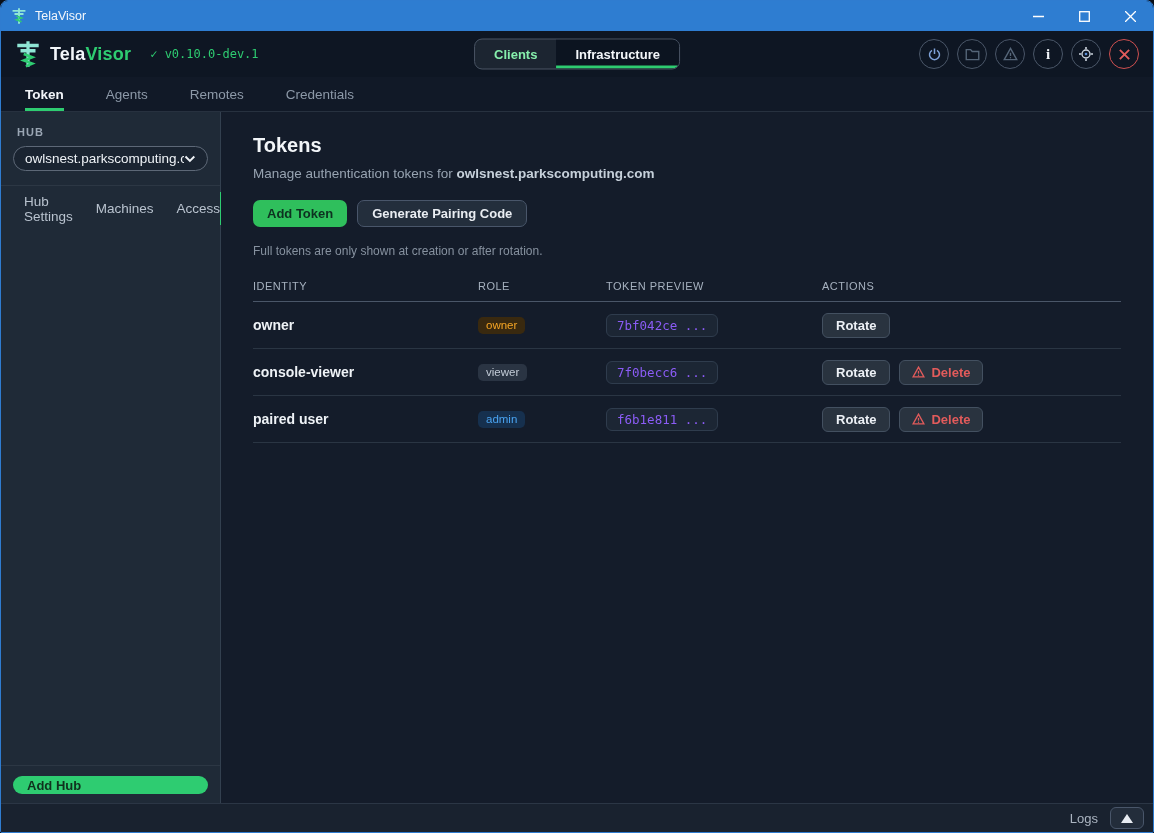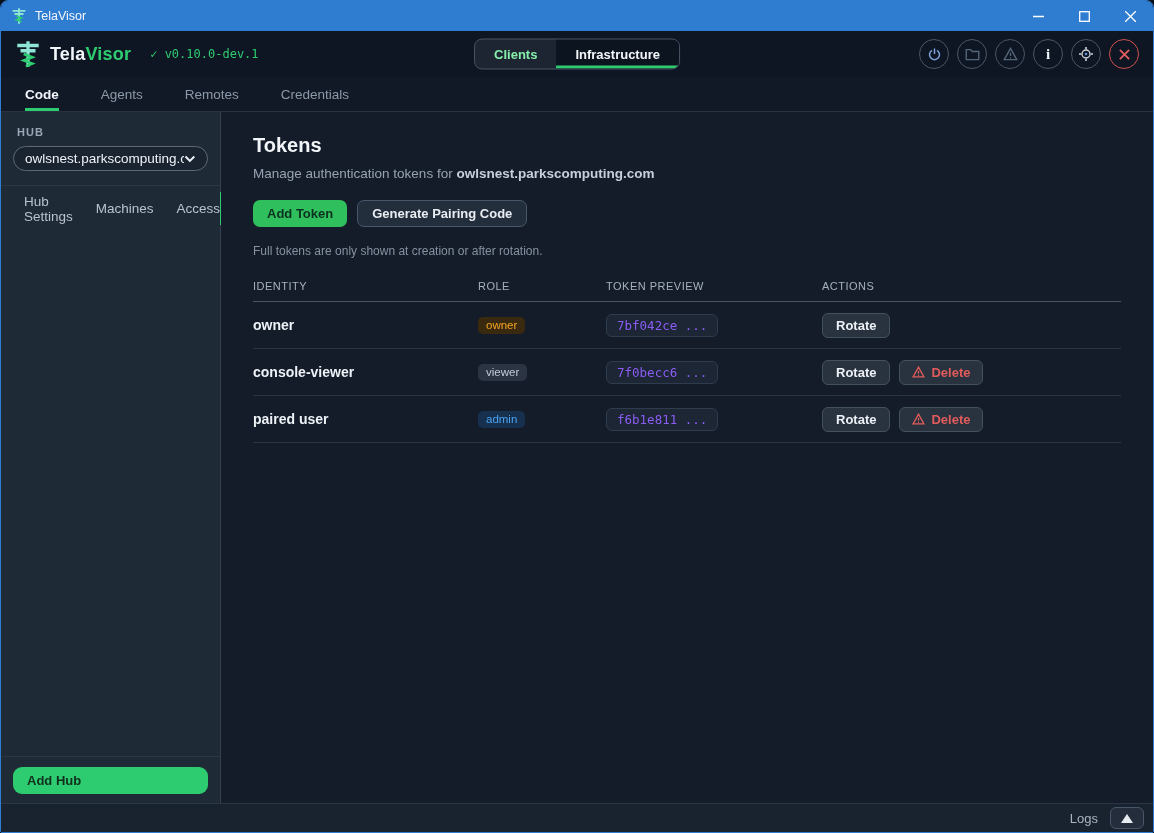--- a/index.html
+++ b/index.html
@@ -40,21 +40,21 @@
   .sidebar{ width:220px; flex:0 0 auto; background:#1f2a37; border-right:1px solid #33404f; display:flex; flex-direction:column; padding-top:12px; }
   .hub-label{ font-size:11px; font-weight:bold; letter-spacing:1px; color:#9aa6b4; margin:2px 16px 8px; }
   .hub-select{ margin:0 12px 14px; height:25px; background:#1a2431; border:1px solid #5d6877; border-radius:15px;
     display:flex; align-items:center; justify-content:space-between; padding:0 11px; color:#eef2f6; font-size:13.5px; }
   .hub-select-value{ white-space:nowrap; overflow:hidden; }
   .side-divider{ border-top:1px solid #2c3744; }
   .side-nav{ display:flex; flex-direction:row; padding-top:6px; }
   .side-item{ height:33px; display:flex; align-items:center; padding-left:20px; font-size:13.5px; color:#b9c3cf; border-left:3px solid transparent; }
   .side-item.active{ background:#18212e; color:#2ecc71; font-weight:bold; border-left-color:#2ecc71; }
   .side-spacer{ flex:1; }
-  .add-hub{ margin:10px 12px 9px; height:27px; background:#2ecc71; border-radius:9px; display:flex; align-items:center; padding:0 14px;
+  .add-hub{ margin:10px 12px 9px; height:18px; background:#2ecc71; border-radius:9px; display:flex; align-items:center; padding:0 14px;
     color:#10301d; font-size:13px; font-weight:600; }
   
   .main{ flex:1; padding:22px 32px 0; background:#141c2a; overflow:hidden; }
   .page-title{ font-size:20px; font-weight:bold; color:#f2f5f8; margin-bottom:9px; }
   .page-subtitle{ font-size:13.5px; color:#97a3b1; margin-bottom:19px; }
   .page-subtitle b{ color:#c6d0da; }
   .btn-row{ display:flex; gap:10px; margin-bottom:17px; }
   .btn{ font-size:13px; border-radius:7px; display:inline-flex; align-items:center; }
   .btn-green{ background:#2fbf5c; color:#0d3120; font-weight:600; padding:5px 14px; }
   .btn-dark{ background:#232e3c; border:1px solid #49566a; color:#e9edf2; font-weight:bold; padding:5px 14px; }
@@ -169,21 +169,21 @@
       </div>
       <div class="icon-btn danger">
         <svg width="13" height="13" viewBox="0 0 14 14">
             <path d="M2 2 L12 12 M12 2 L2 12" stroke="#e25b5b" stroke-width="2"></path>
           </svg>
       </div>
     </div>
   </div>
 
   <div class="section-nav">
-    <div class="section-tab active">Code</div>
+    <div class="section-tab active">Token</div>
     <div class="section-tab">Agents</div>
     <div class="section-tab">Remotes</div>
     <div class="section-tab">Credentials</div>
   </div>
 
   <div class="body">
 
     <div class="sidebar">
       <div class="hub-label">HUB</div>
       <div class="hub-select">

